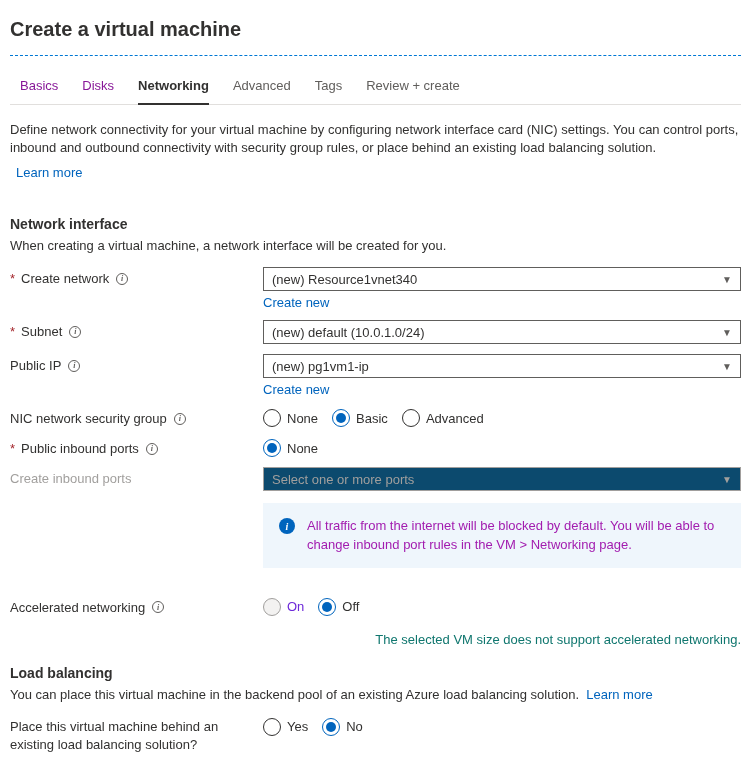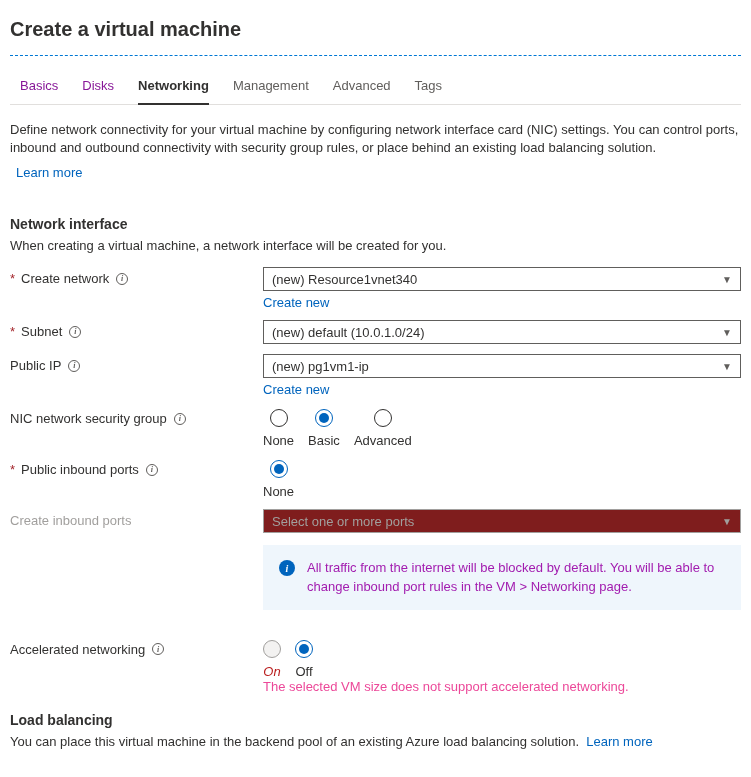--- a/index.html
+++ b/index.html
@@ -105,21 +105,21 @@
     font-size: 13px;
     display: flex;
     justify-content: space-between;
     align-items: center;
     cursor: pointer;
     height: 24px;
   }
   .select.disabled {
     border-color: #a19f9d;
     color: #a19f9d;
-    background: #7f1d1d;
+    background: #0c4a6e;
     cursor: default;
   }
   .chev {
     font-size: 10px;
     color: #605e5c;
   }
   .select.disabled .chev { color: #a19f9d; }
   .create-new {
     color: #0064bd;
     font-size: 13px;
@@ -131,21 +131,20 @@
     display: flex;
     gap: 14px;
     align-items: center;
     padding-top: 2px;
   }
   .radio {
     display: flex;
     align-items: center;
     gap: 6px;
     cursor: pointer;
-    flex-direction: column;
   }
   .radio-circle {
     width: 18px;
     height: 18px;
     border-radius: 50%;
     border: 1px solid #323130;
     display: flex;
     align-items: center;
     justify-content: center;
   }
@@ -156,21 +155,21 @@
     content: "";
     width: 10px;
     height: 10px;
     background: #0064bd;
     border-radius: 50%;
   }
   .radio.disabled .radio-circle {
     border-color: #a19f9d;
     background: #f3f2f1;
   }
-  .radio.disabled { color: #b91c1c; cursor: default; font-style: italic; }
+  .radio.disabled { color: #6d28d9; cursor: default; }
   .disabled-label { color: #a19f9d; }
   .info-box {
     background: #eff6fc;
     padding: 14px 16px;
     display: flex;
     gap: 12px;
     margin: 12px 0 18px 0;
   }
   .info-box-icon {
     width: 16px;
@@ -186,43 +185,44 @@
     flex-shrink: 0;
     font-style: italic;
     font-family: Georgia, serif;
     margin-top: 1px;
   }
   .info-box-text {
     color: #a21caf;
     line-height: 1.4;
   }
   .helper-right {
-    color: #ec4899;
-    margin-top: 0;
+    text-align: right;
+    color: #0f766e;
+    margin-top: 16px;
   }
   .multiline-label {
     line-height: 1.4;
     padding-top: 2px;
   }
 </style>
 </head>
 <body>
 
 
 
 <h1>Create a virtual machine</h1>
 <hr class="hr-dashed">
 
 <div class="tabs">
   <div class="tab visited">Basics</div>
   <div class="tab visited">Disks</div>
   <div class="tab active">Networking</div>
-  <div class="tab">Management</div>
   <div class="tab">Advanced</div>
   <div class="tab">Tags</div>
+  <div class="tab">Review + create</div>
 </div>
 
 <p class="description">Define network connectivity for your virtual machine by configuring network interface card (NIC) settings. You can control ports, inbound and outbound connectivity with security group rules, or place behind an existing load balancing solution.</p>
 <span class="link learn-more-top">Learn more</span>
 
 <h2>Network interface</h2>
 <p class="section-desc">When creating a virtual machine, a network interface will be created for you.</p>
 
 
 <div class="form-row">
@@ -356,16 +356,31 @@
   </div>
 </div>
 
 <h2>Load balancing</h2>
 <p class="section-desc">
   <span>You can place this virtual machine in the backend pool of an existing Azure load balancing solution.</span>&nbsp;
   <span class="link">Learn more</span>
 </p>
 
 <div class="form-row">
+  <div class="label-col multiline-label" style="display:block;">
+    <span>Place this virtual machine behind an existing load balancing solution?</span>
+  </div>
+  <div class="field-col">
+    <div class="radio-group">
+      <div class="radio">
+          <span class="radio-circle"></span>
+          <span>Yes</span>
+        </div>
+      <div class="radio selected">
+          <span class="radio-circle"></span>
+          <span>No</span>
+        </div>
+    </div>
+  </div>
 </div>
 
 
 
 
 </body></html>

